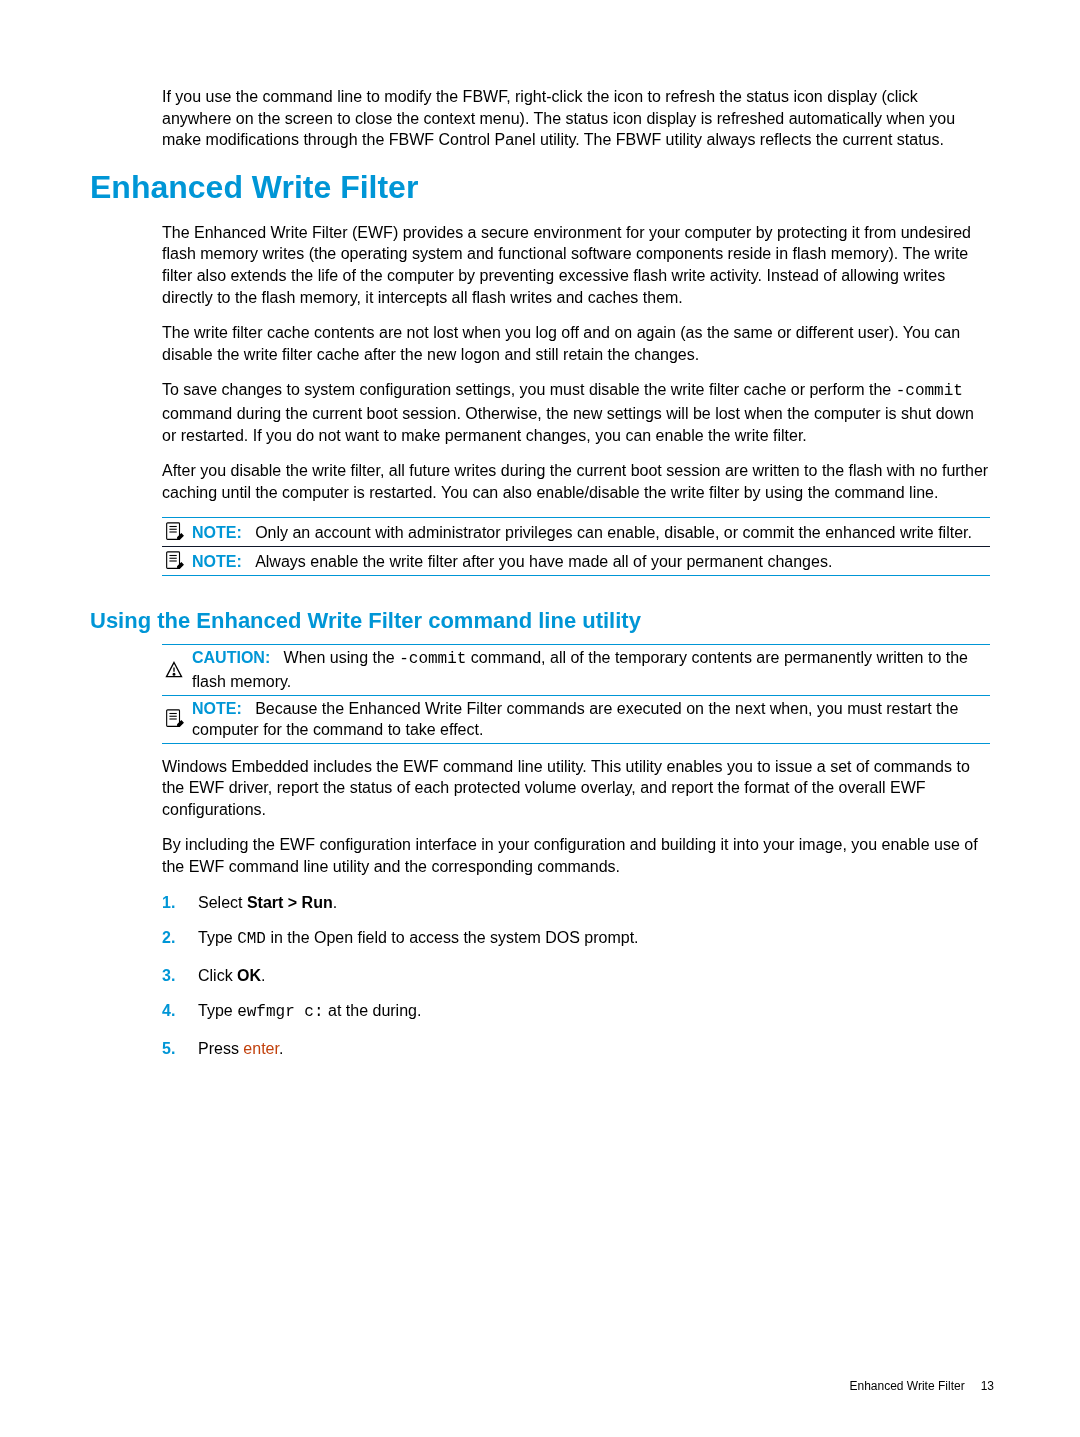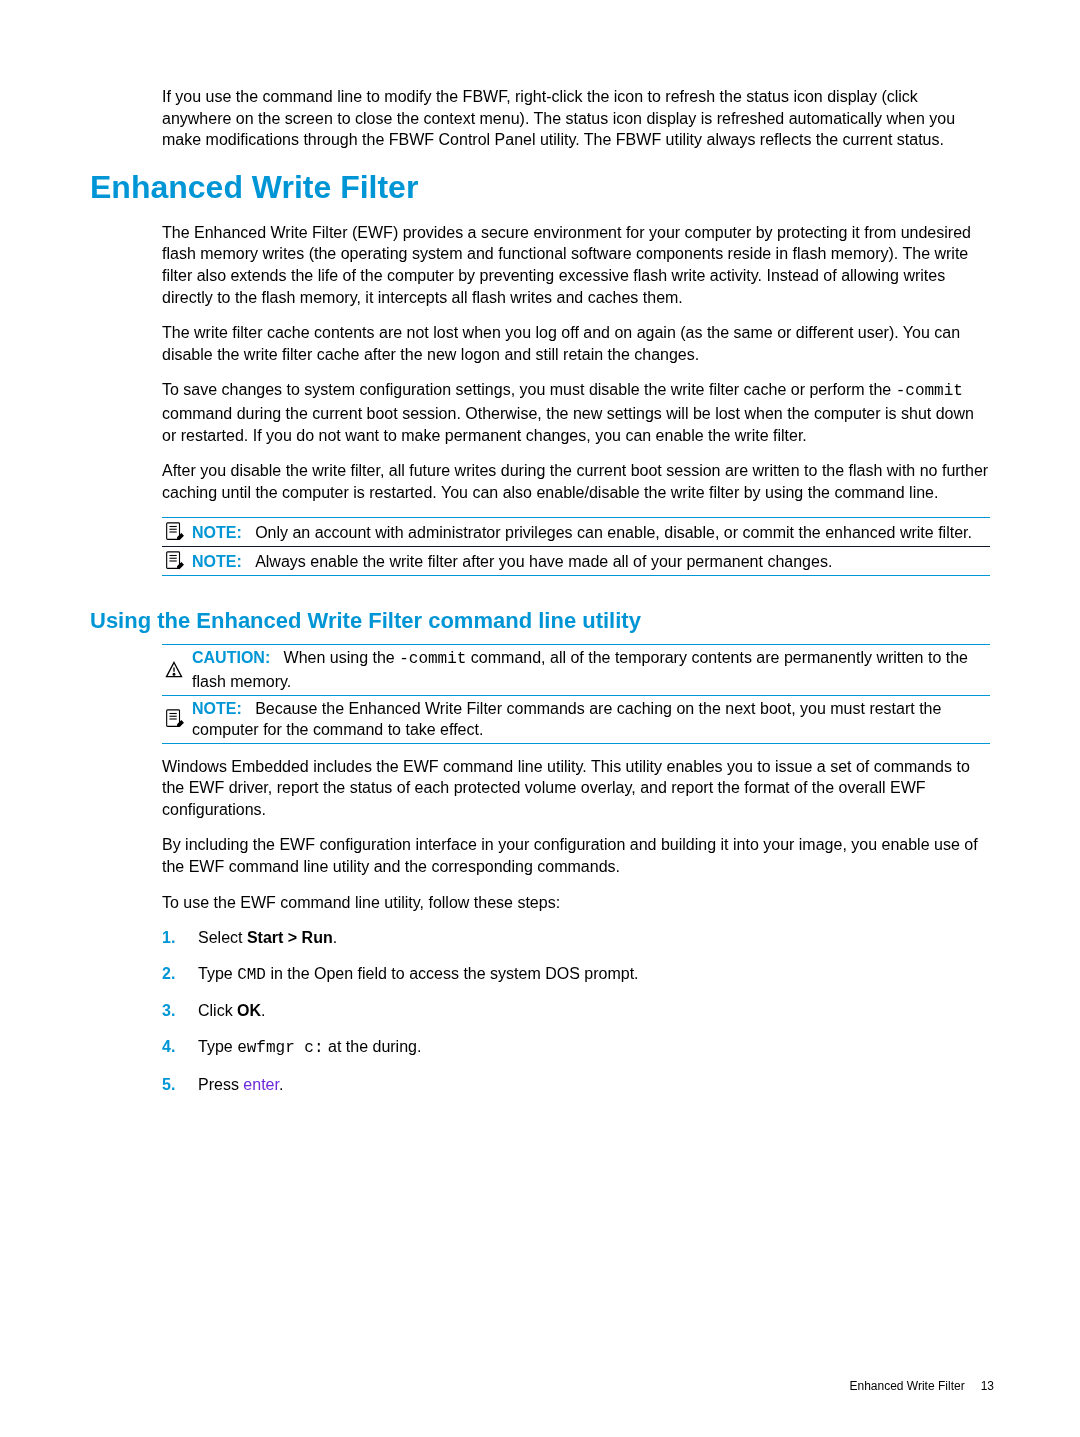--- a/index.html
+++ b/index.html
@@ -76,21 +76,21 @@
       font-size: 16px;
       margin-bottom: 14px;
       line-height: 1.35;
     }
     .ol .num {
       color: #0096d6;
       font-weight: bold;
       width: 36px;
       flex-shrink: 0;
     }
-    .link { color: #6d28d9; }
+    .link { color: #c2410c; }
     .footer {
       position: absolute;
       bottom: 44px;
       right: 86px;
       font-size: 12px;
     }
     .footer .ftitle { margin-right: 16px; }
   </style>
 </head>
 <body>
@@ -167,30 +167,29 @@
       <span class="callout-icon">
         <svg viewBox="0 0 24 24" width="22" height="22" stroke="#000" fill="none" stroke-width="1.2">
           <rect x="4" y="2" width="14" height="18" rx="1"></rect>
           <line x1="7" y1="6" x2="15" y2="6"></line>
           <line x1="7" y1="9" x2="15" y2="9"></line>
           <line x1="7" y1="12" x2="15" y2="12"></line>
           <path d="M16 18 l4 -4 l2 2 l-4 4 l-2 0 z" fill="#000"></path>
         </svg>
       </span>
       <span class="callout-text">
-        <span class="label">NOTE:</span>&nbsp;&nbsp;&nbsp;<span>Because the Enhanced Write Filter commands are caching on the next boot, you must restart the computer for the command to take effect.</span>
+        <span class="label">NOTE:</span>&nbsp;&nbsp;&nbsp;<span>Because the Enhanced Write Filter commands are executed on the next when, you must restart the computer for the command to take effect.</span>
       </span>
     </div>
   </div>
 
   <p class="para indent1">Windows Embedded includes the EWF command line utility. This utility enables you to issue a set of commands to the EWF driver, report the status of each protected volume overlay, and report the format of the overall EWF configurations.</p>
 
   <p class="para indent1">By including the EWF configuration interface in your configuration and building it into your image, you enable use of the EWF command line utility and the corresponding commands.</p>
 
-  <p class="para indent1">To use the EWF command line utility, follow these steps:</p>
 
   <ol class="ol indent1">
     <li>
       <span class="num">1.</span>
       <span>
         <span>Select </span><b>Start &gt; Run</b><span>.</span>
       </span>
     </li>
     <li>
       <span class="num">2.</span>

